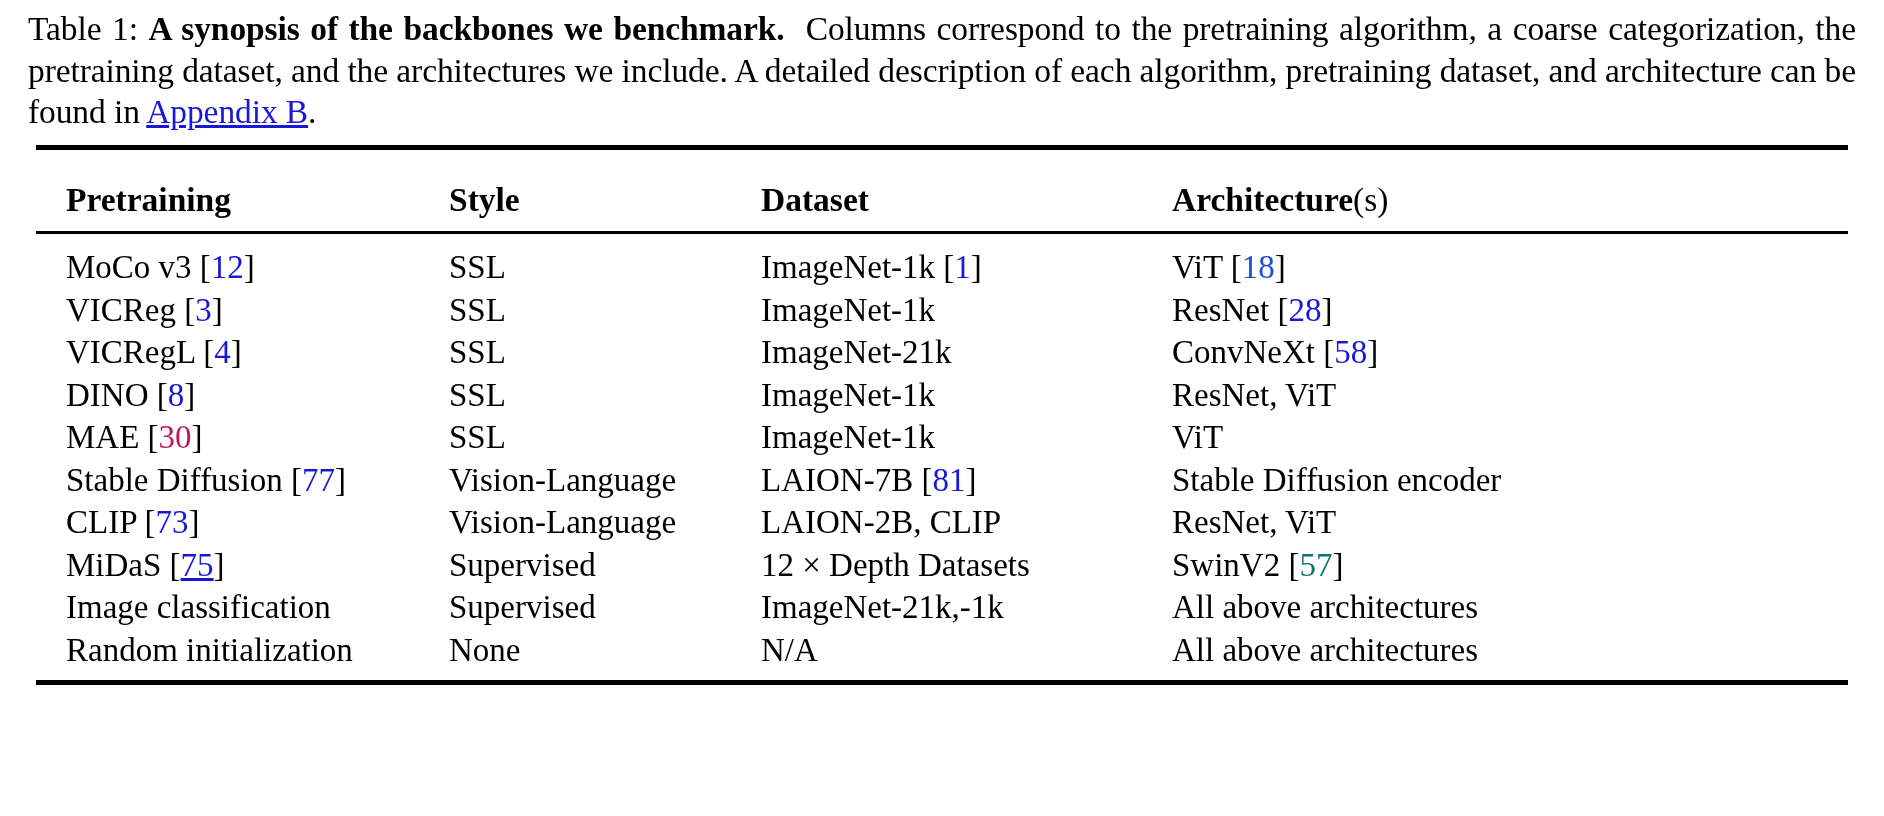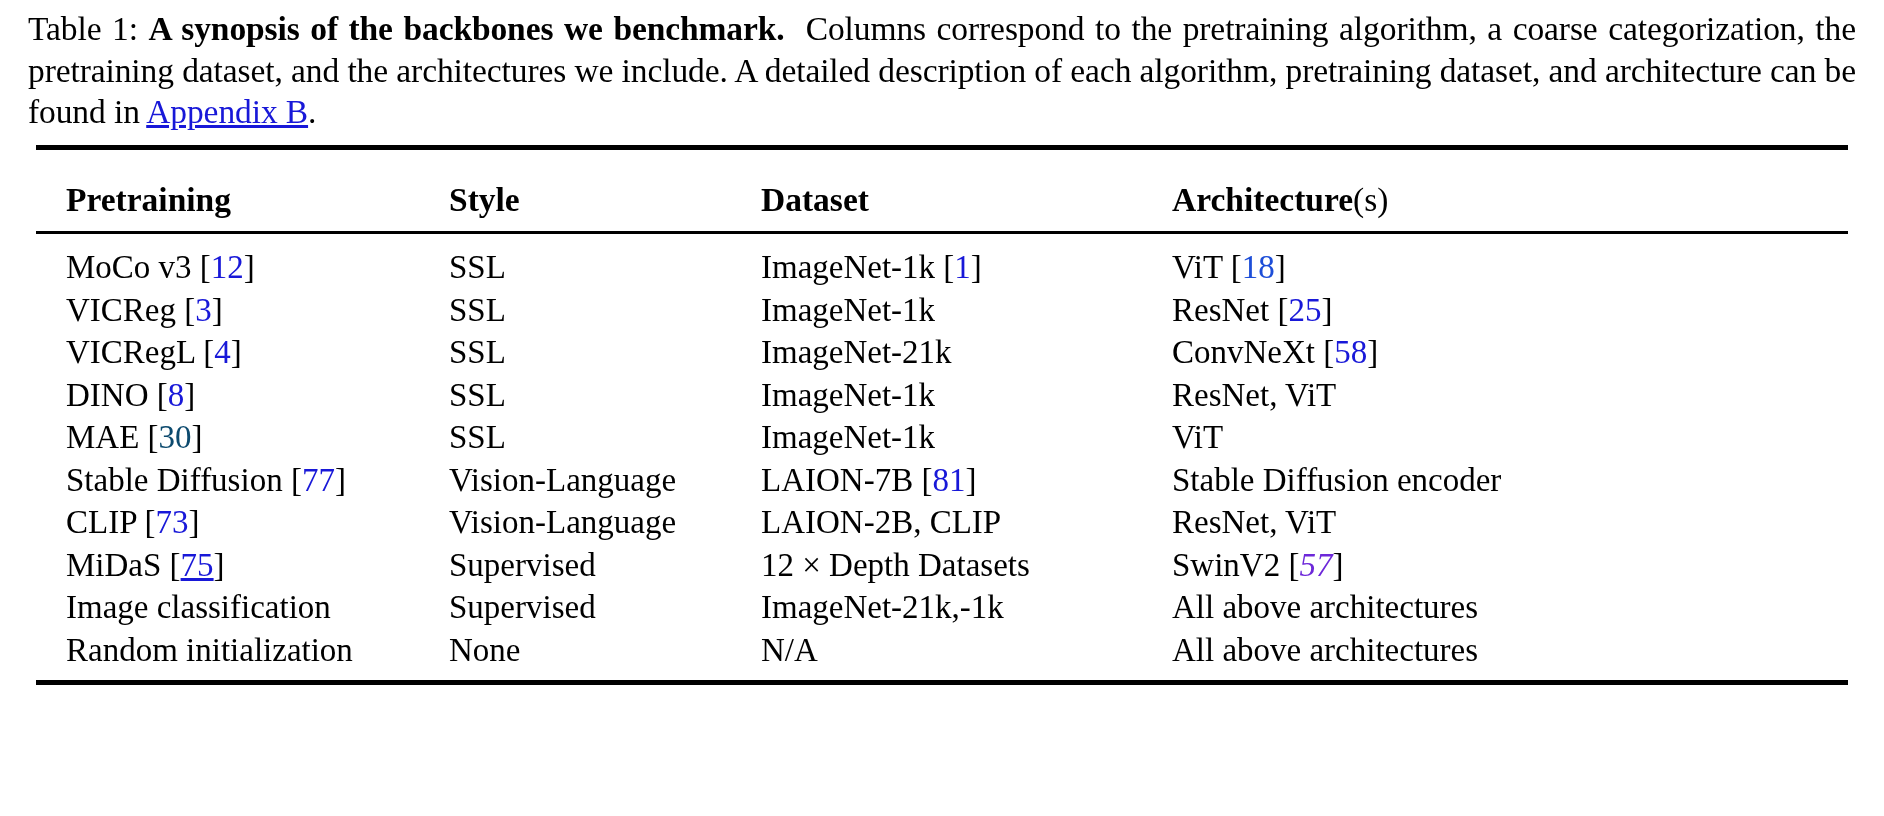--- a/index.html
+++ b/index.html
@@ -112,57 +112,57 @@
           <tr>
             <td class="col-pre"><span>MoCo v3</span> <span>[<span style="color: rgb(24, 24, 216);">12</span>]</span></td>
             <td class="col-sty"><span>SSL</span></td>
             <td class="col-ds"><span>ImageNet-1k</span> <span>[<span style="color: rgb(24, 24, 216);">1</span>]</span></td>
             <td class="col-arch"><span>ViT</span> <span>[<span style="color: #1d4ed8;">18</span>]</span></td>
           </tr>
           <tr>
             <td class="col-pre"><span>VICReg</span> <span>[<span style="color: rgb(24, 24, 216);">3</span>]</span></td>
             <td class="col-sty"><span>SSL</span></td>
             <td class="col-ds"><span>ImageNet-1k</span></td>
-            <td class="col-arch"><span>ResNet</span> <span>[<span style="color: rgb(24, 24, 216);">25</span>]</span></td>
+            <td class="col-arch"><span>ResNet</span> <span>[<span style="color: rgb(24, 24, 216);">28</span>]</span></td>
           </tr>
           <tr>
             <td class="col-pre"><span>VICRegL</span> <span>[<span style="color: rgb(24, 24, 216);">4</span>]</span></td>
             <td class="col-sty"><span>SSL</span></td>
             <td class="col-ds"><span>ImageNet-21k</span></td>
             <td class="col-arch"><span>ConvNeXt</span> <span>[<span style="color: rgb(24, 24, 216);">58</span>]</span></td>
           </tr>
           <tr>
             <td class="col-pre"><span>DINO</span> <span>[<span style="color: rgb(24, 24, 216);">8</span>]</span></td>
             <td class="col-sty"><span>SSL</span></td>
             <td class="col-ds"><span>ImageNet-1k</span></td>
             <td class="col-arch"><span>ResNet, ViT</span></td>
           </tr>
           <tr>
-            <td class="col-pre"><span>MAE</span> <span>[<span style="color: #0c4a6e;">30</span>]</span></td>
+            <td class="col-pre"><span>MAE</span> <span>[<span style="color: #be185d;">30</span>]</span></td>
             <td class="col-sty"><span>SSL</span></td>
             <td class="col-ds"><span>ImageNet-1k</span></td>
             <td class="col-arch"><span>ViT</span></td>
           </tr>
           <tr>
             <td class="col-pre"><span>Stable Diffusion</span> <span>[<span style="color: rgb(24, 24, 216);">77</span>]</span></td>
             <td class="col-sty"><span>Vision-Language</span></td>
             <td class="col-ds"><span>LAION-7B</span> <span>[<span style="color: rgb(24, 24, 216);">81</span>]</span></td>
             <td class="col-arch"><span>Stable Diffusion encoder</span></td>
           </tr>
           <tr>
             <td class="col-pre"><span>CLIP</span> <span>[<span style="color: rgb(24, 24, 216);">73</span>]</span></td>
             <td class="col-sty"><span>Vision-Language</span></td>
             <td class="col-ds"><span>LAION-2B, CLIP</span></td>
             <td class="col-arch"><span>ResNet, ViT</span></td>
           </tr>
           <tr>
             <td class="col-pre"><span>MiDaS</span> <span>[<span style="color: rgb(24, 24, 216); text-decoration: underline;">75</span>]</span></td>
             <td class="col-sty"><span>Supervised</span></td>
             <td class="col-ds"><span>12 × Depth Datasets</span></td>
-            <td class="col-arch"><span>SwinV2</span> <span>[<span style="color: #6d28d9; font-style: italic;">57</span>]</span></td>
+            <td class="col-arch"><span>SwinV2</span> <span>[<span style="color: #0f766e;">57</span>]</span></td>
           </tr>
           <tr>
             <td class="col-pre"><span>Image classification</span></td>
             <td class="col-sty"><span>Supervised</span></td>
             <td class="col-ds"><span>ImageNet-21k,-1k</span></td>
             <td class="col-arch"><span>All above architectures</span></td>
           </tr>
           <tr>
             <td class="col-pre"><span>Random initialization</span></td>
             <td class="col-sty"><span>None</span></td>

